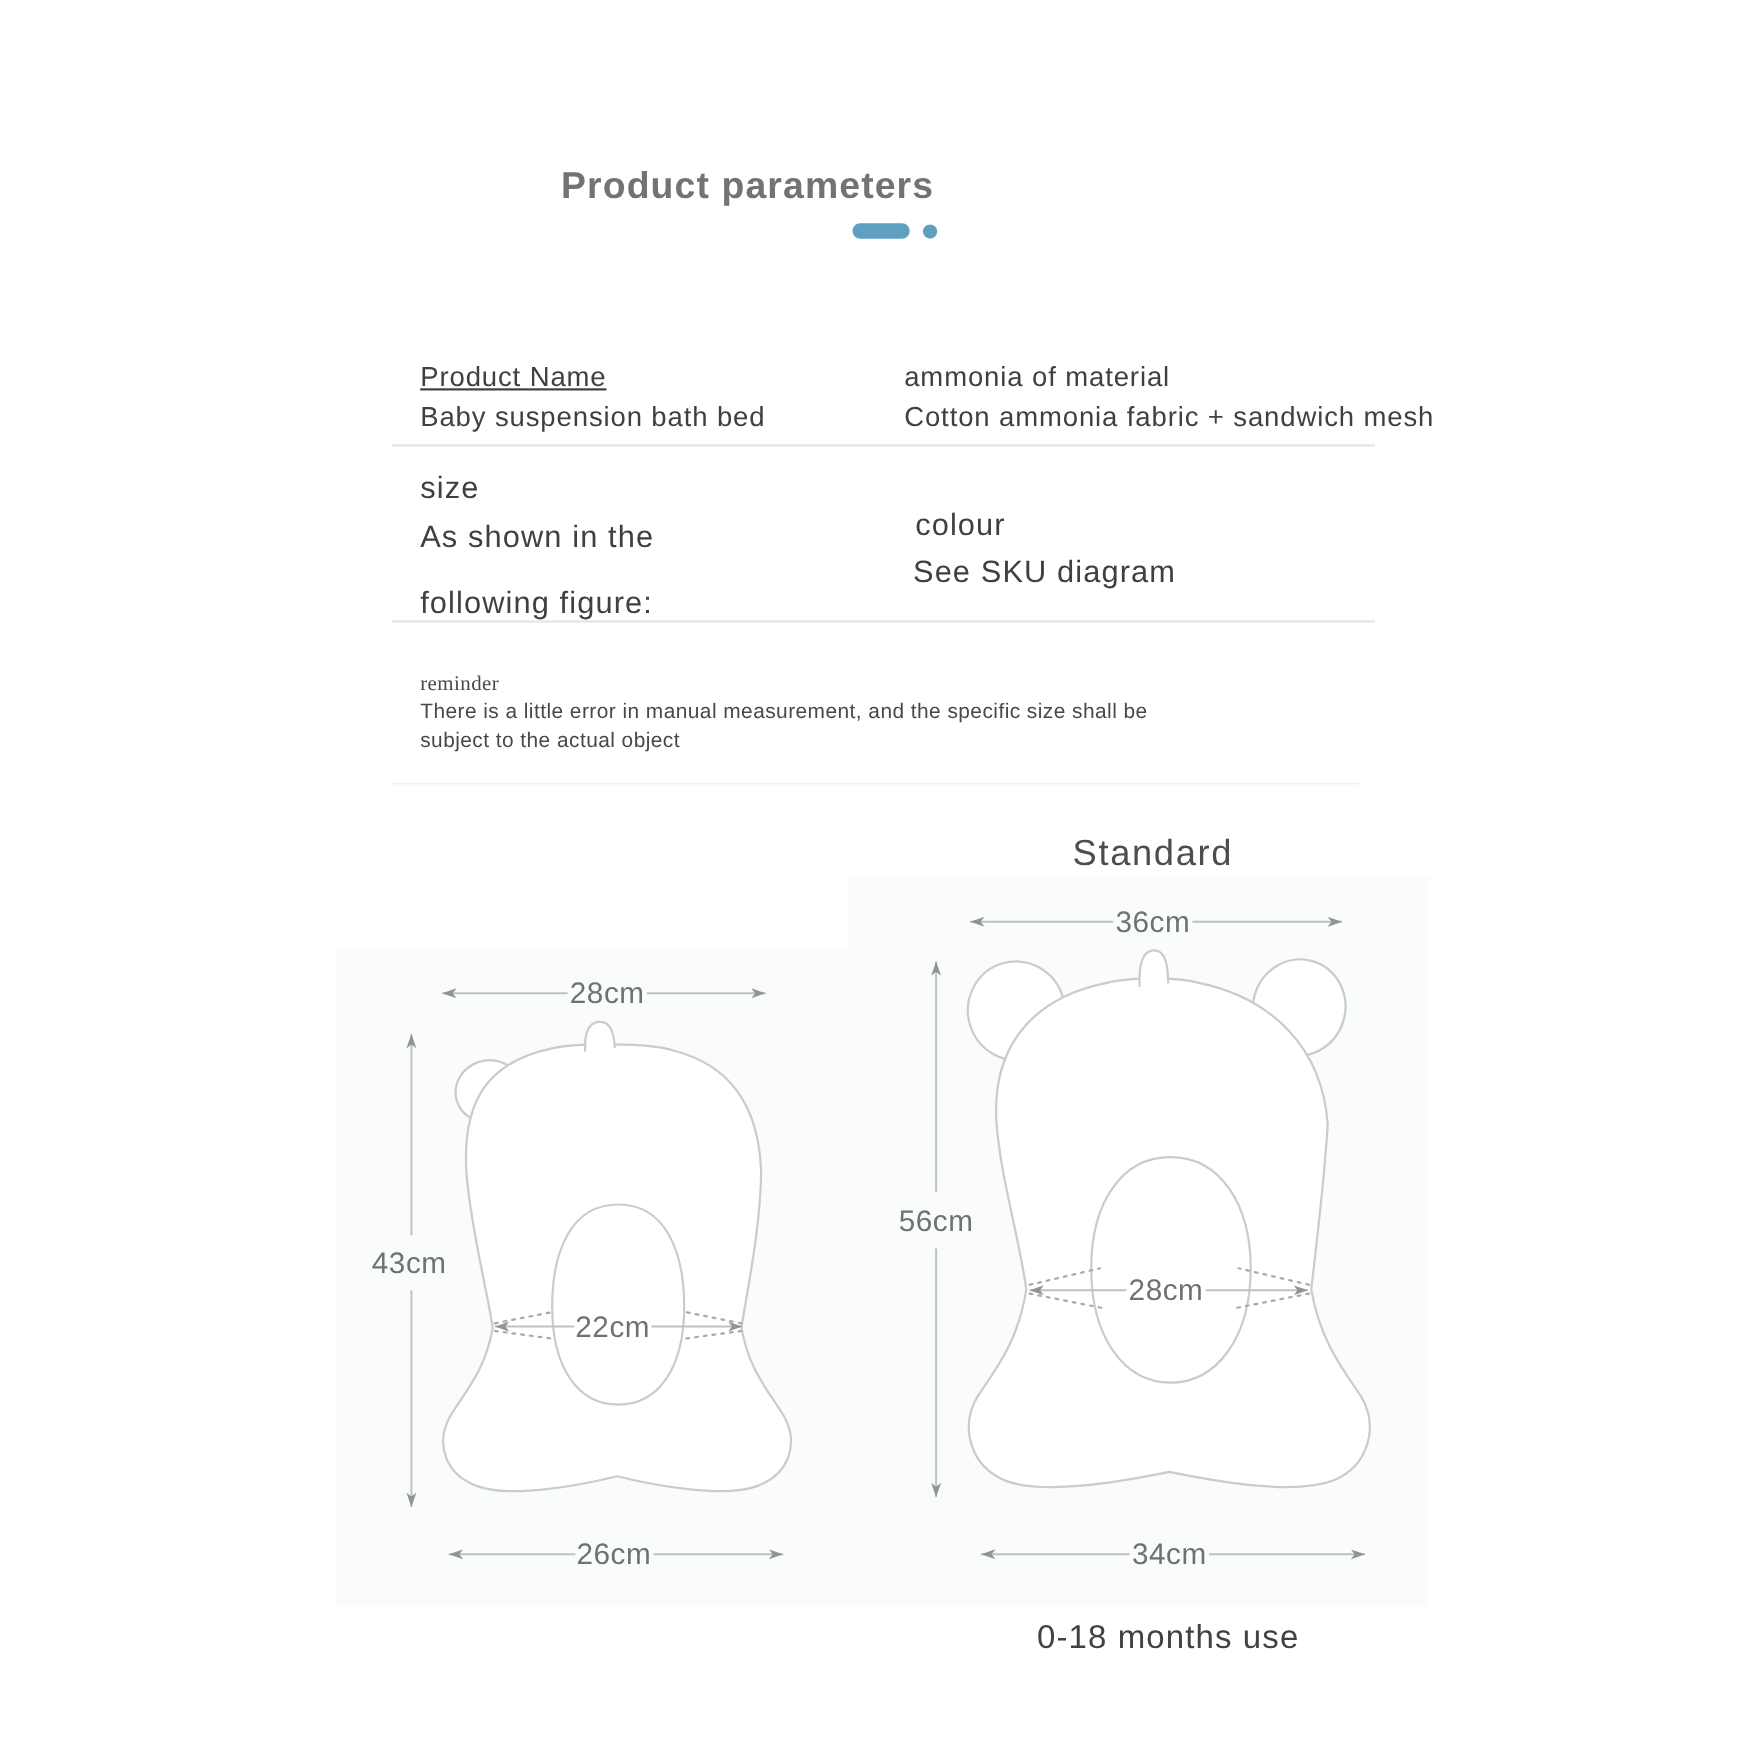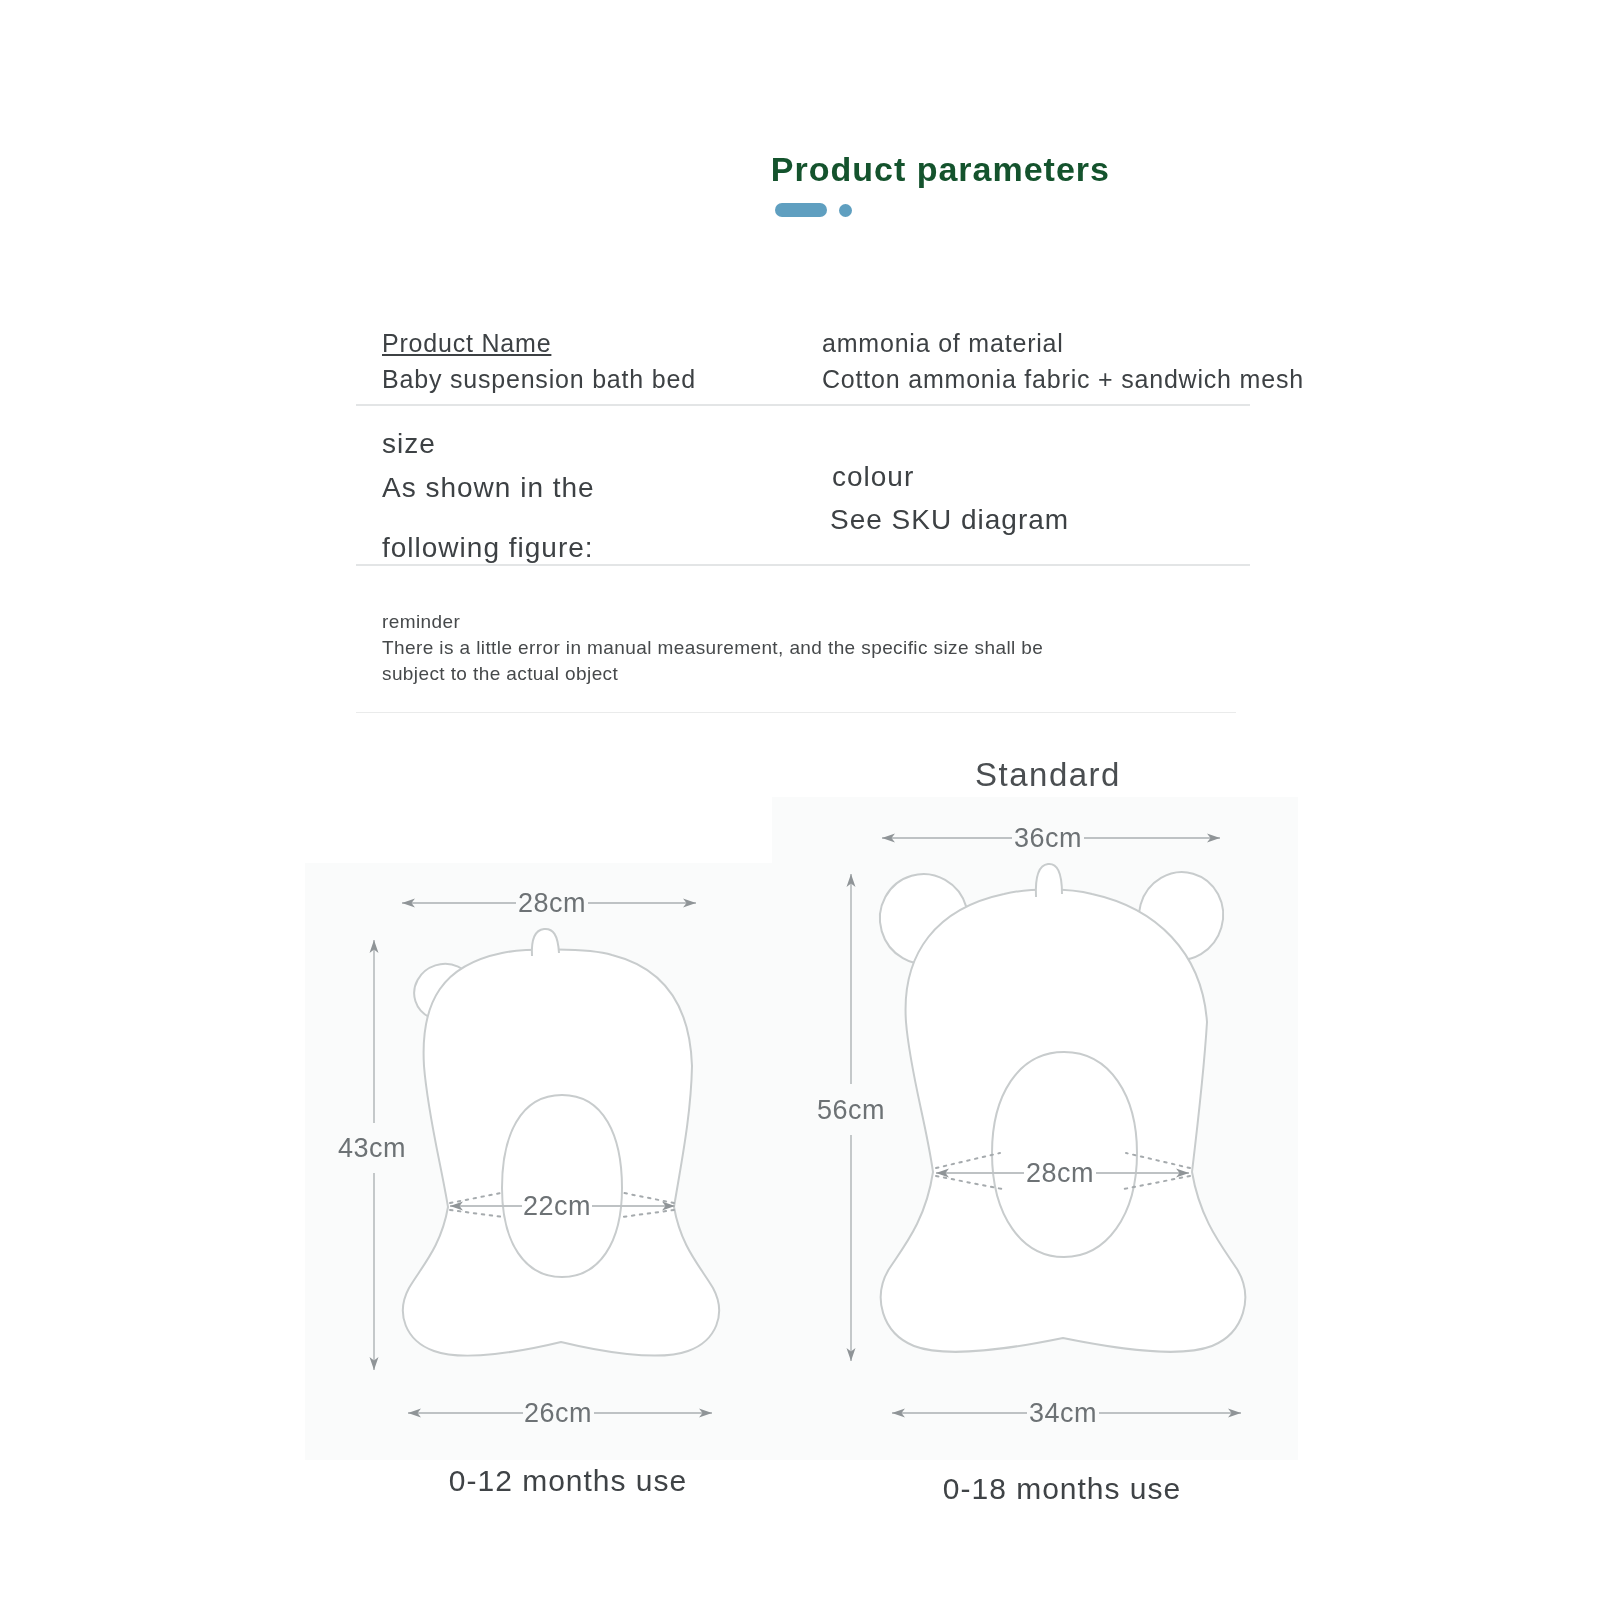--- a/index.html
+++ b/index.html
@@ -1,20 +1,20 @@
 <!DOCTYPE html>
 <html><head>
 <meta charset="utf-8">
 <style>
   html,body{margin:0;padding:0;background:#fff;}
   .page{position:relative;width:1600px;height:1600px;background:#ffffff;overflow:hidden;
         font-family:"Liberation Sans","DejaVu Sans",sans-serif;color:#3d4144;}
   .abs{position:absolute;white-space:nowrap;}
   .band{position:absolute;background:#fafbfb;}
-  .page-title{font-size:34px;font-weight:bold;color:#14532d;letter-spacing:1px;text-align:right;}
+  .page-title{font-size:34px;font-weight:bold;color:#737373;letter-spacing:1px;text-align:left;}
   .accent-dash{position:absolute;background:#5f9fc0;border-radius:7px;}
   .accent-dot{position:absolute;background:#5f9fc0;border-radius:50%;}
   .spec-sm{font-size:25px;letter-spacing:0.8px;color:#3d4144;}
   .spec-lg{font-size:28px;letter-spacing:1px;color:#3d4144;}
   .divider{position:absolute;height:2px;background:#e3e5e6;}
   .divider.light{height:1px;background:#eaebeb;}
   .reminder-t{font-size:19px;letter-spacing:0.4px;color:#46494b;}
   .reminder-b{font-size:19px;letter-spacing:0.4px;color:#46494b;}
   .diagram-title{font-size:33px;letter-spacing:1.5px;color:#4a4e51;text-align:center;width:400px;}
   .months{font-size:30px;letter-spacing:1px;color:#3f4346;text-align:center;width:400px;}
@@ -45,27 +45,26 @@
   <div class="abs spec-sm" style="left:822px;top:365px;">Cotton ammonia fabric + sandwich mesh</div>
   <div class="divider" style="left:356px;top:404px;width:894px;"></div>
 
   <div class="abs spec-lg" style="left:382px;top:428px;">size</div>
   <div class="abs spec-lg" style="left:382px;top:472px;">As shown in the</div>
   <div class="abs spec-lg" style="left:382px;top:532px;">following figure:</div>
   <div class="abs spec-lg" style="left:832px;top:461px;">colour</div>
   <div class="abs spec-lg" style="left:830px;top:504px;">See SKU diagram</div>
   <div class="divider" style="left:356px;top:564px;width:894px;"></div>
 
-  <div class="abs reminder-t" style="left:382px;top:611px;">reminder</div>
+  <div class="abs reminder-t" style="left:382px;top:611px;font-family:Liberation Serif, serif;">reminder</div>
   <div class="abs reminder-b" style="left:382px;top:637px;">There is a little error in manual measurement, and the specific size shall be</div>
   <div class="abs reminder-b" style="left:382px;top:663px;">subject to the actual object</div>
   <div class="divider light" style="left:356px;top:712px;width:880px;"></div>
 
   <div class="abs diagram-title" style="left:848px;top:756px;">Standard</div>
-  <div class="abs months" style="left:368px;top:1464px;">0-12 months use</div>
   <div class="abs months" style="left:862px;top:1472px;">0-18 months use</div>
 
   <svg style="left:320px;top:850px;" width="430" height="580" viewBox="320 850 430 580">
     <defs>
       <marker id="mL" viewBox="0 0 14 11" refX="1" refY="5.5" markerWidth="14" markerHeight="11" orient="auto" markerUnits="userSpaceOnUse">
         <path d="M14,1 L1,5.5 L14,10 L10.5,5.5 Z" fill="#8f9497"></path>
       </marker>
       <marker id="mR" viewBox="0 0 14 11" refX="13" refY="5.5" markerWidth="14" markerHeight="11" orient="auto" markerUnits="userSpaceOnUse">
         <path d="M0,1 L13,5.5 L0,10 L3.5,5.5 Z" fill="#8f9497"></path>
       </marker>

